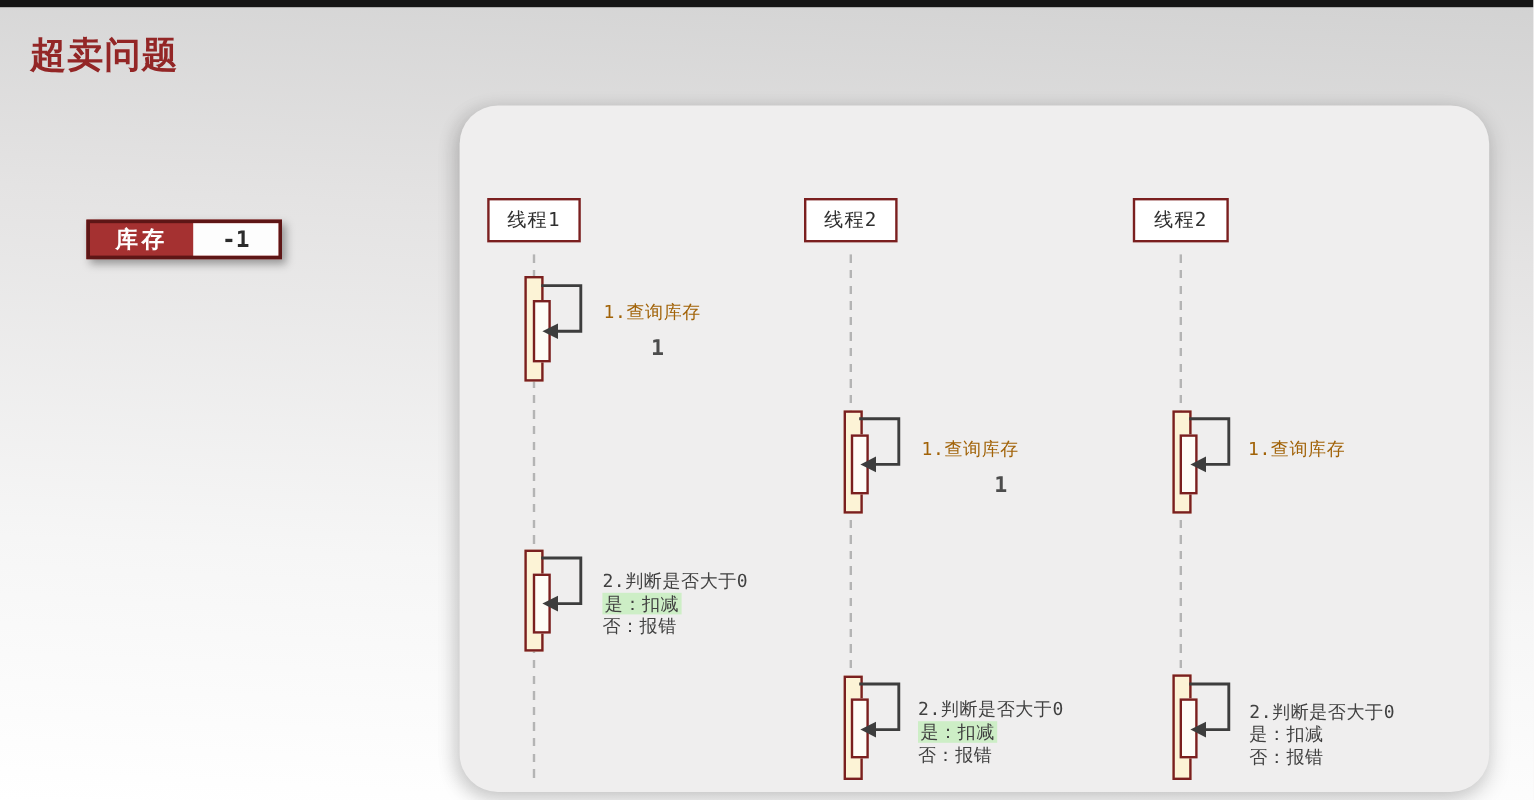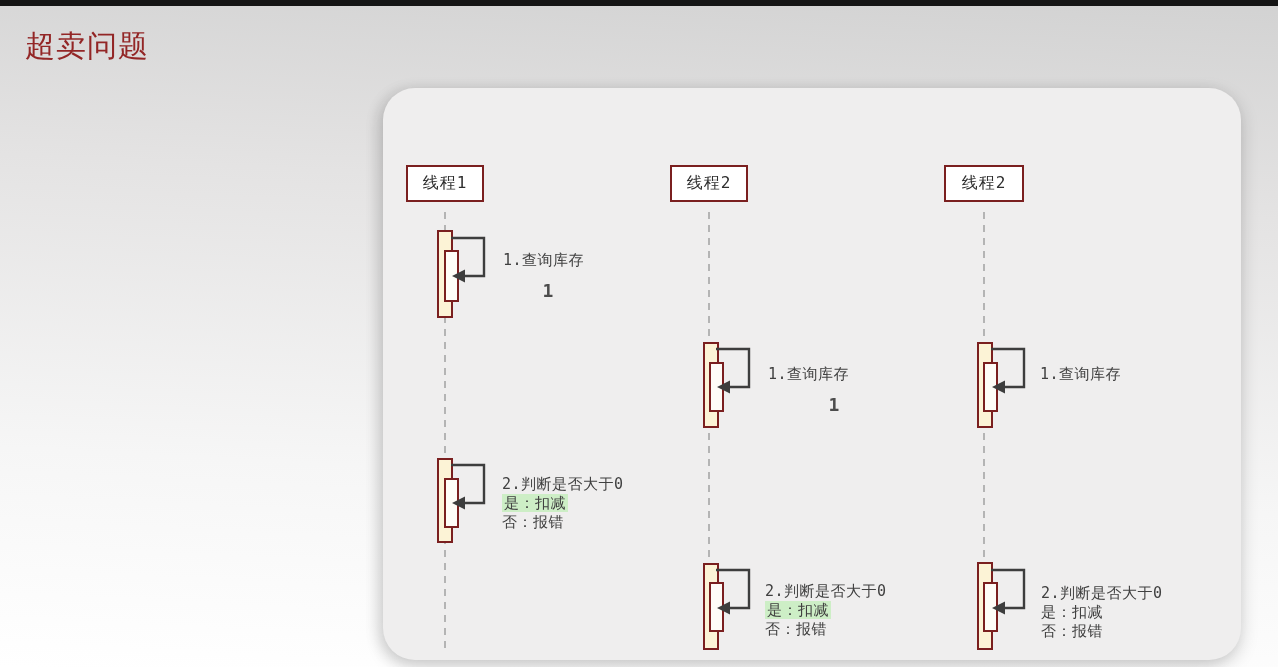--- a/index.html
+++ b/index.html
@@ -4,21 +4,21 @@
 <style>
   * { margin:0; padding:0; box-sizing:border-box; }
   html,body { width:1278px; height:667px; overflow:hidden; }
   .stage {
     position:relative; width:1278px; height:667px; overflow:hidden;
     background:linear-gradient(183deg,#d2d2d2 0%,#e4e3e3 30%,#f6f6f6 70%,#ffffff 100%);
     font-family:"DejaVu Sans","Liberation Sans",sans-serif;
   }
   .topbar { position:absolute; top:0; left:0; width:100%; height:6px; background:#151515; }
   .title {
-    position:absolute; left:25px; top:26px; font-size:30px; font-weight:normal;
+    position:absolute; left:25px; top:26px; font-size:30px; font-weight:bold;
     color:#932626; letter-spacing:1px;
   }
   
   .inv {
     position:absolute; left:72px; top:183px; width:163px; height:33px;
     border:3px solid #5e1616; background:#a53131; display:flex;
     box-shadow:3px 4px 7px rgba(0,0,0,0.35);
   }
   .inv-label {
     flex:0 0 86px; color:#ffffff; font-size:19px; font-weight:bold;
@@ -43,41 +43,45 @@
   }
   .lifeline {
     position:absolute; width:2px; top:124px; height:440px; z-index:0;
     background:repeating-linear-gradient(to bottom,#b4b4b4 0 7px,transparent 7px 13px);
   }
   .bar { position:absolute; border:2px solid #7a1f1f; }
   .bar.outer { width:16px; background:#fcf3d6; z-index:1; }
   .bar.inner { width:15px; background:#fefcf7; z-index:2; }
   .self-arrow { position:absolute; z-index:3; overflow:visible; }
   .msg-label {
-    position:absolute; font-size:15px; color:#404040; white-space:nowrap;
+    position:absolute; font-size:15px; color:#a16207; white-space:nowrap;
     letter-spacing:0.5px; font-family:"DejaVu Sans Mono","DejaVu Sans",monospace;
   }
   .msg-value {
     position:absolute; font-size:18px; font-weight:bold; color:#4c4c4c;
     text-align:center; font-family:"DejaVu Sans Mono","Liberation Mono",monospace;
   }
   .msg-block {
     position:absolute; font-size:15px; color:#404040; line-height:19px;
     white-space:nowrap; letter-spacing:0.5px;
     font-family:"DejaVu Sans Mono","DejaVu Sans",monospace;
   }
   .hl { background:#cdeec6; padding:0 2px; }
 </style>
 </head>
 <body>
 
 <div class="stage">
   <div class="topbar"></div>
   <h1 class="title">超卖问题</h1>
 
+  <div class="inv">
+    <span class="inv-label">库存</span>
+    <span class="inv-value">-1</span>
+  </div>
 
   <div class="panel">
 
     <div class="lifeline" style="left:61px;"></div>
     <div class="thread-box" style="left:23px;top:77px;width:78px;">
       <span>线程1</span>
     </div>
 
     <div class="bar outer" style="left:54px;top:142px;height:88px;"></div>
     <div class="bar inner" style="left:61px;top:162px;height:52px;"></div>

